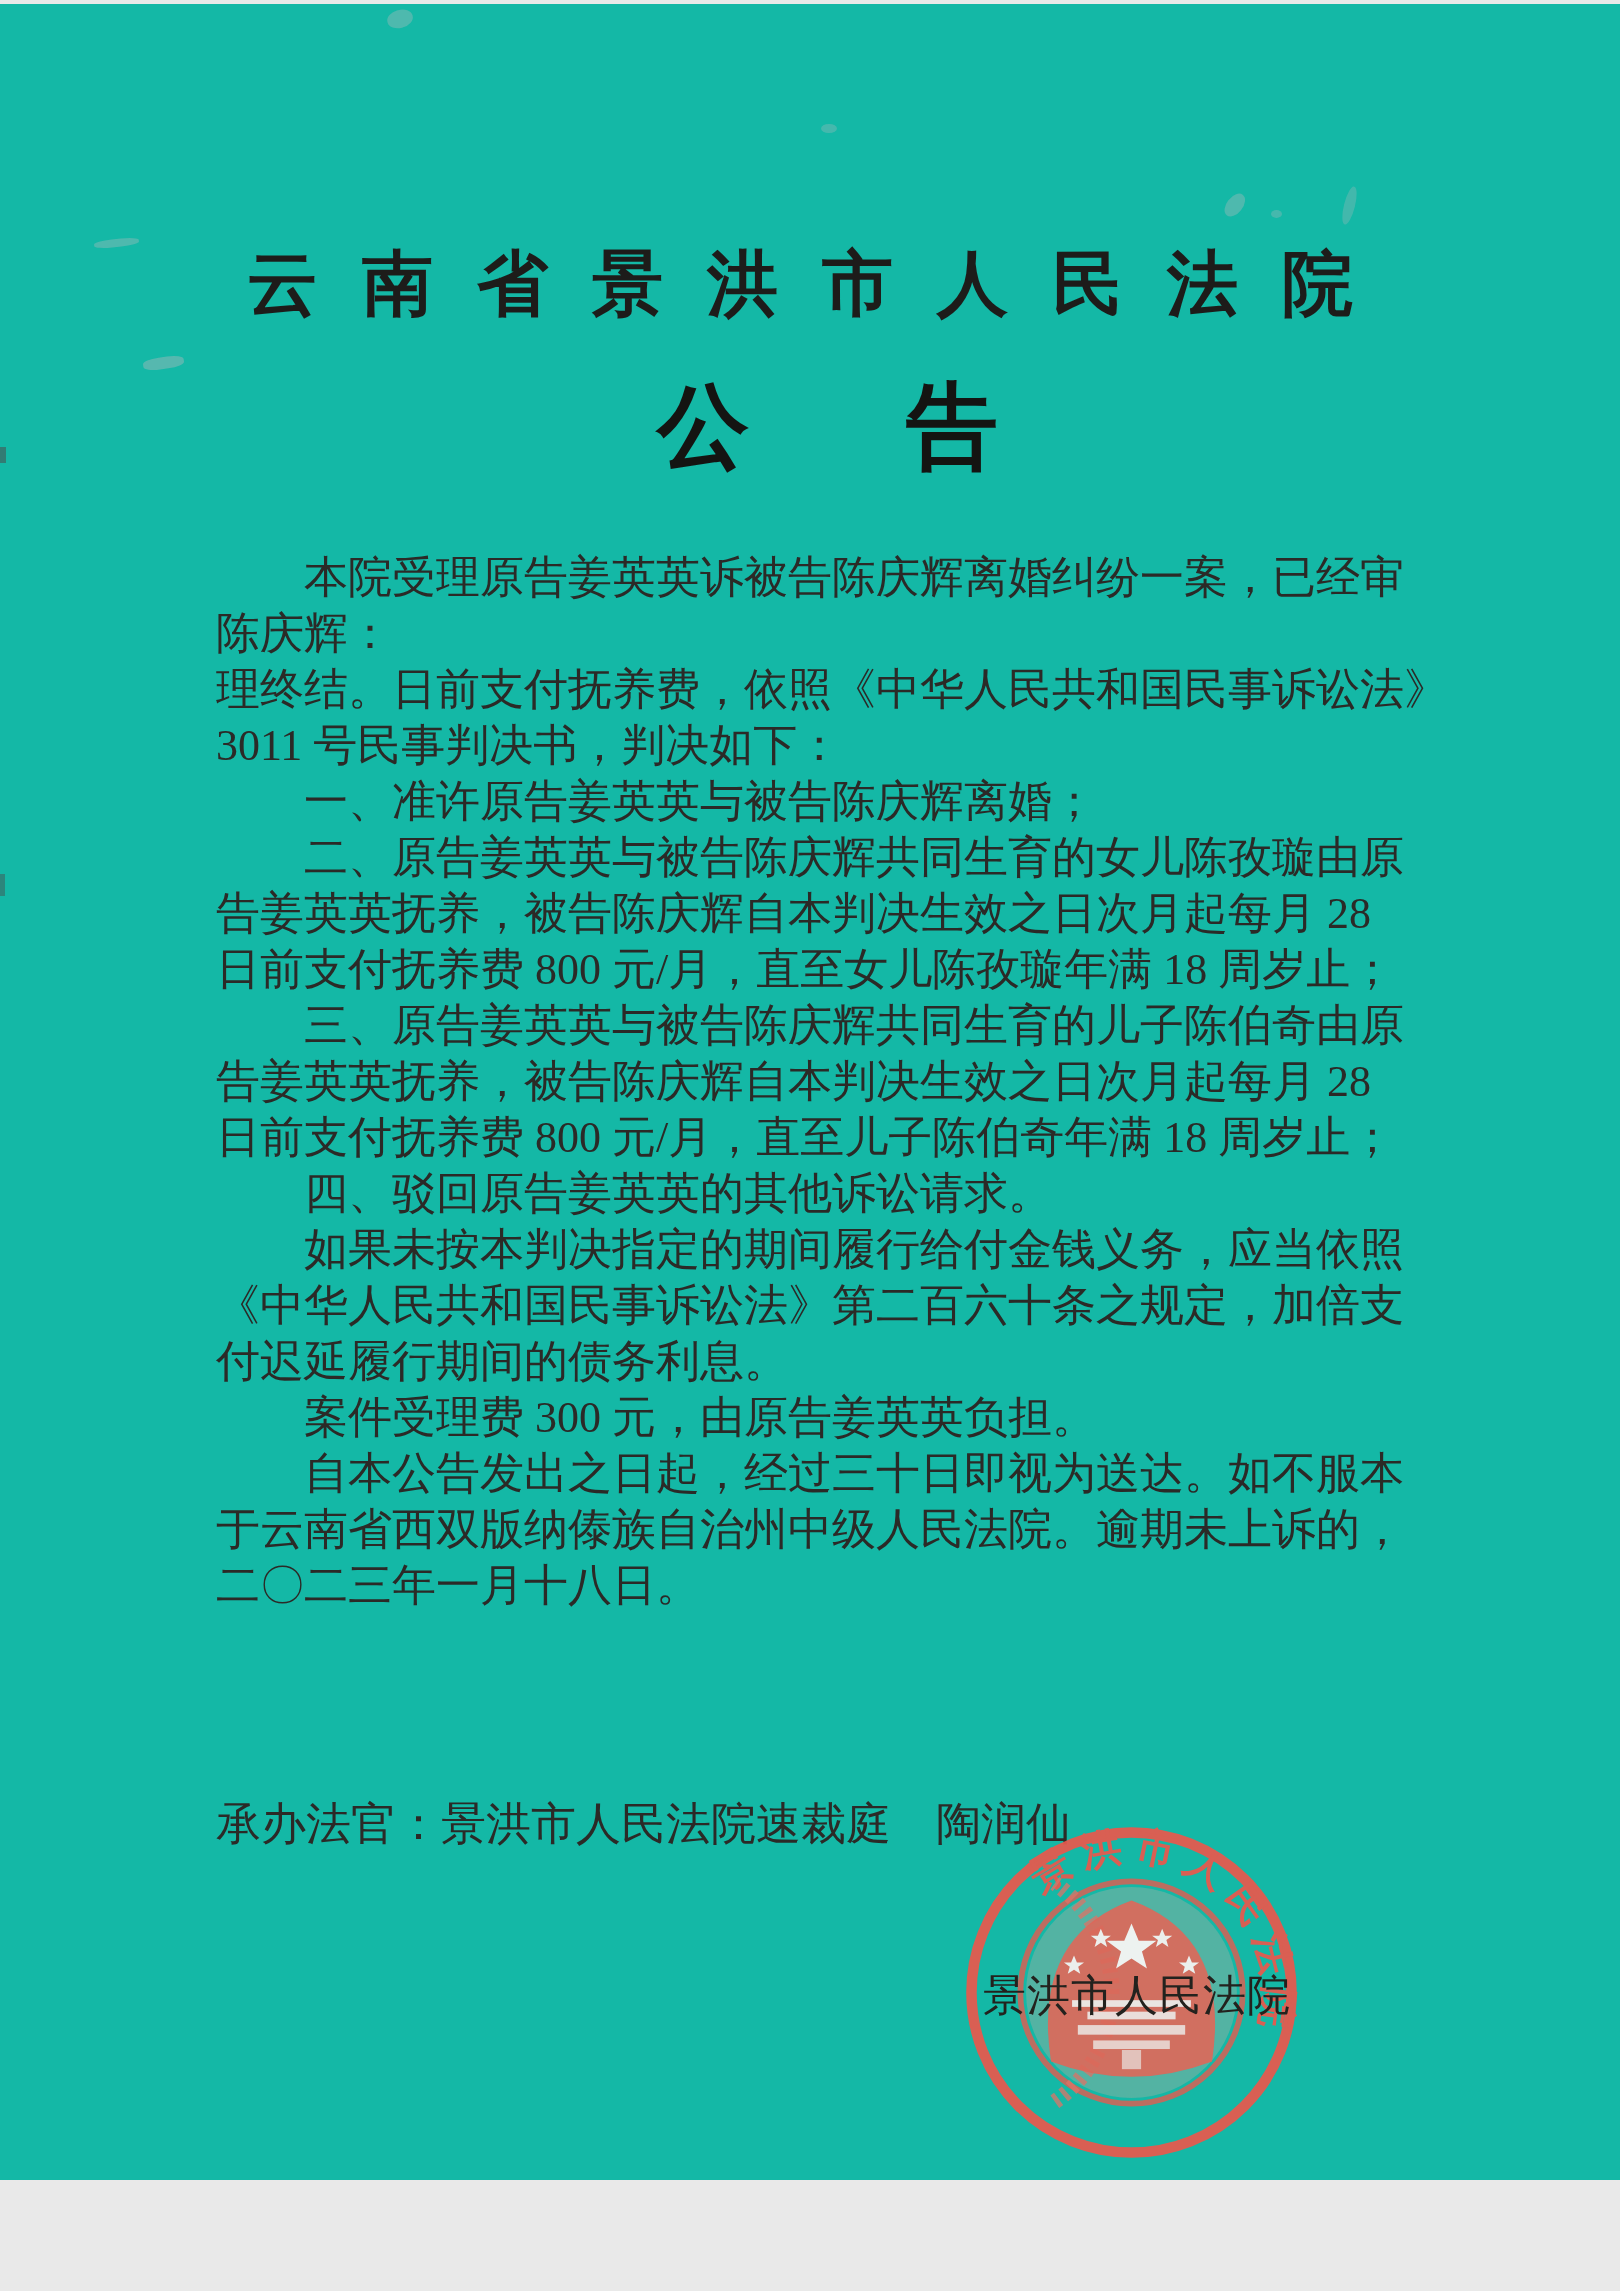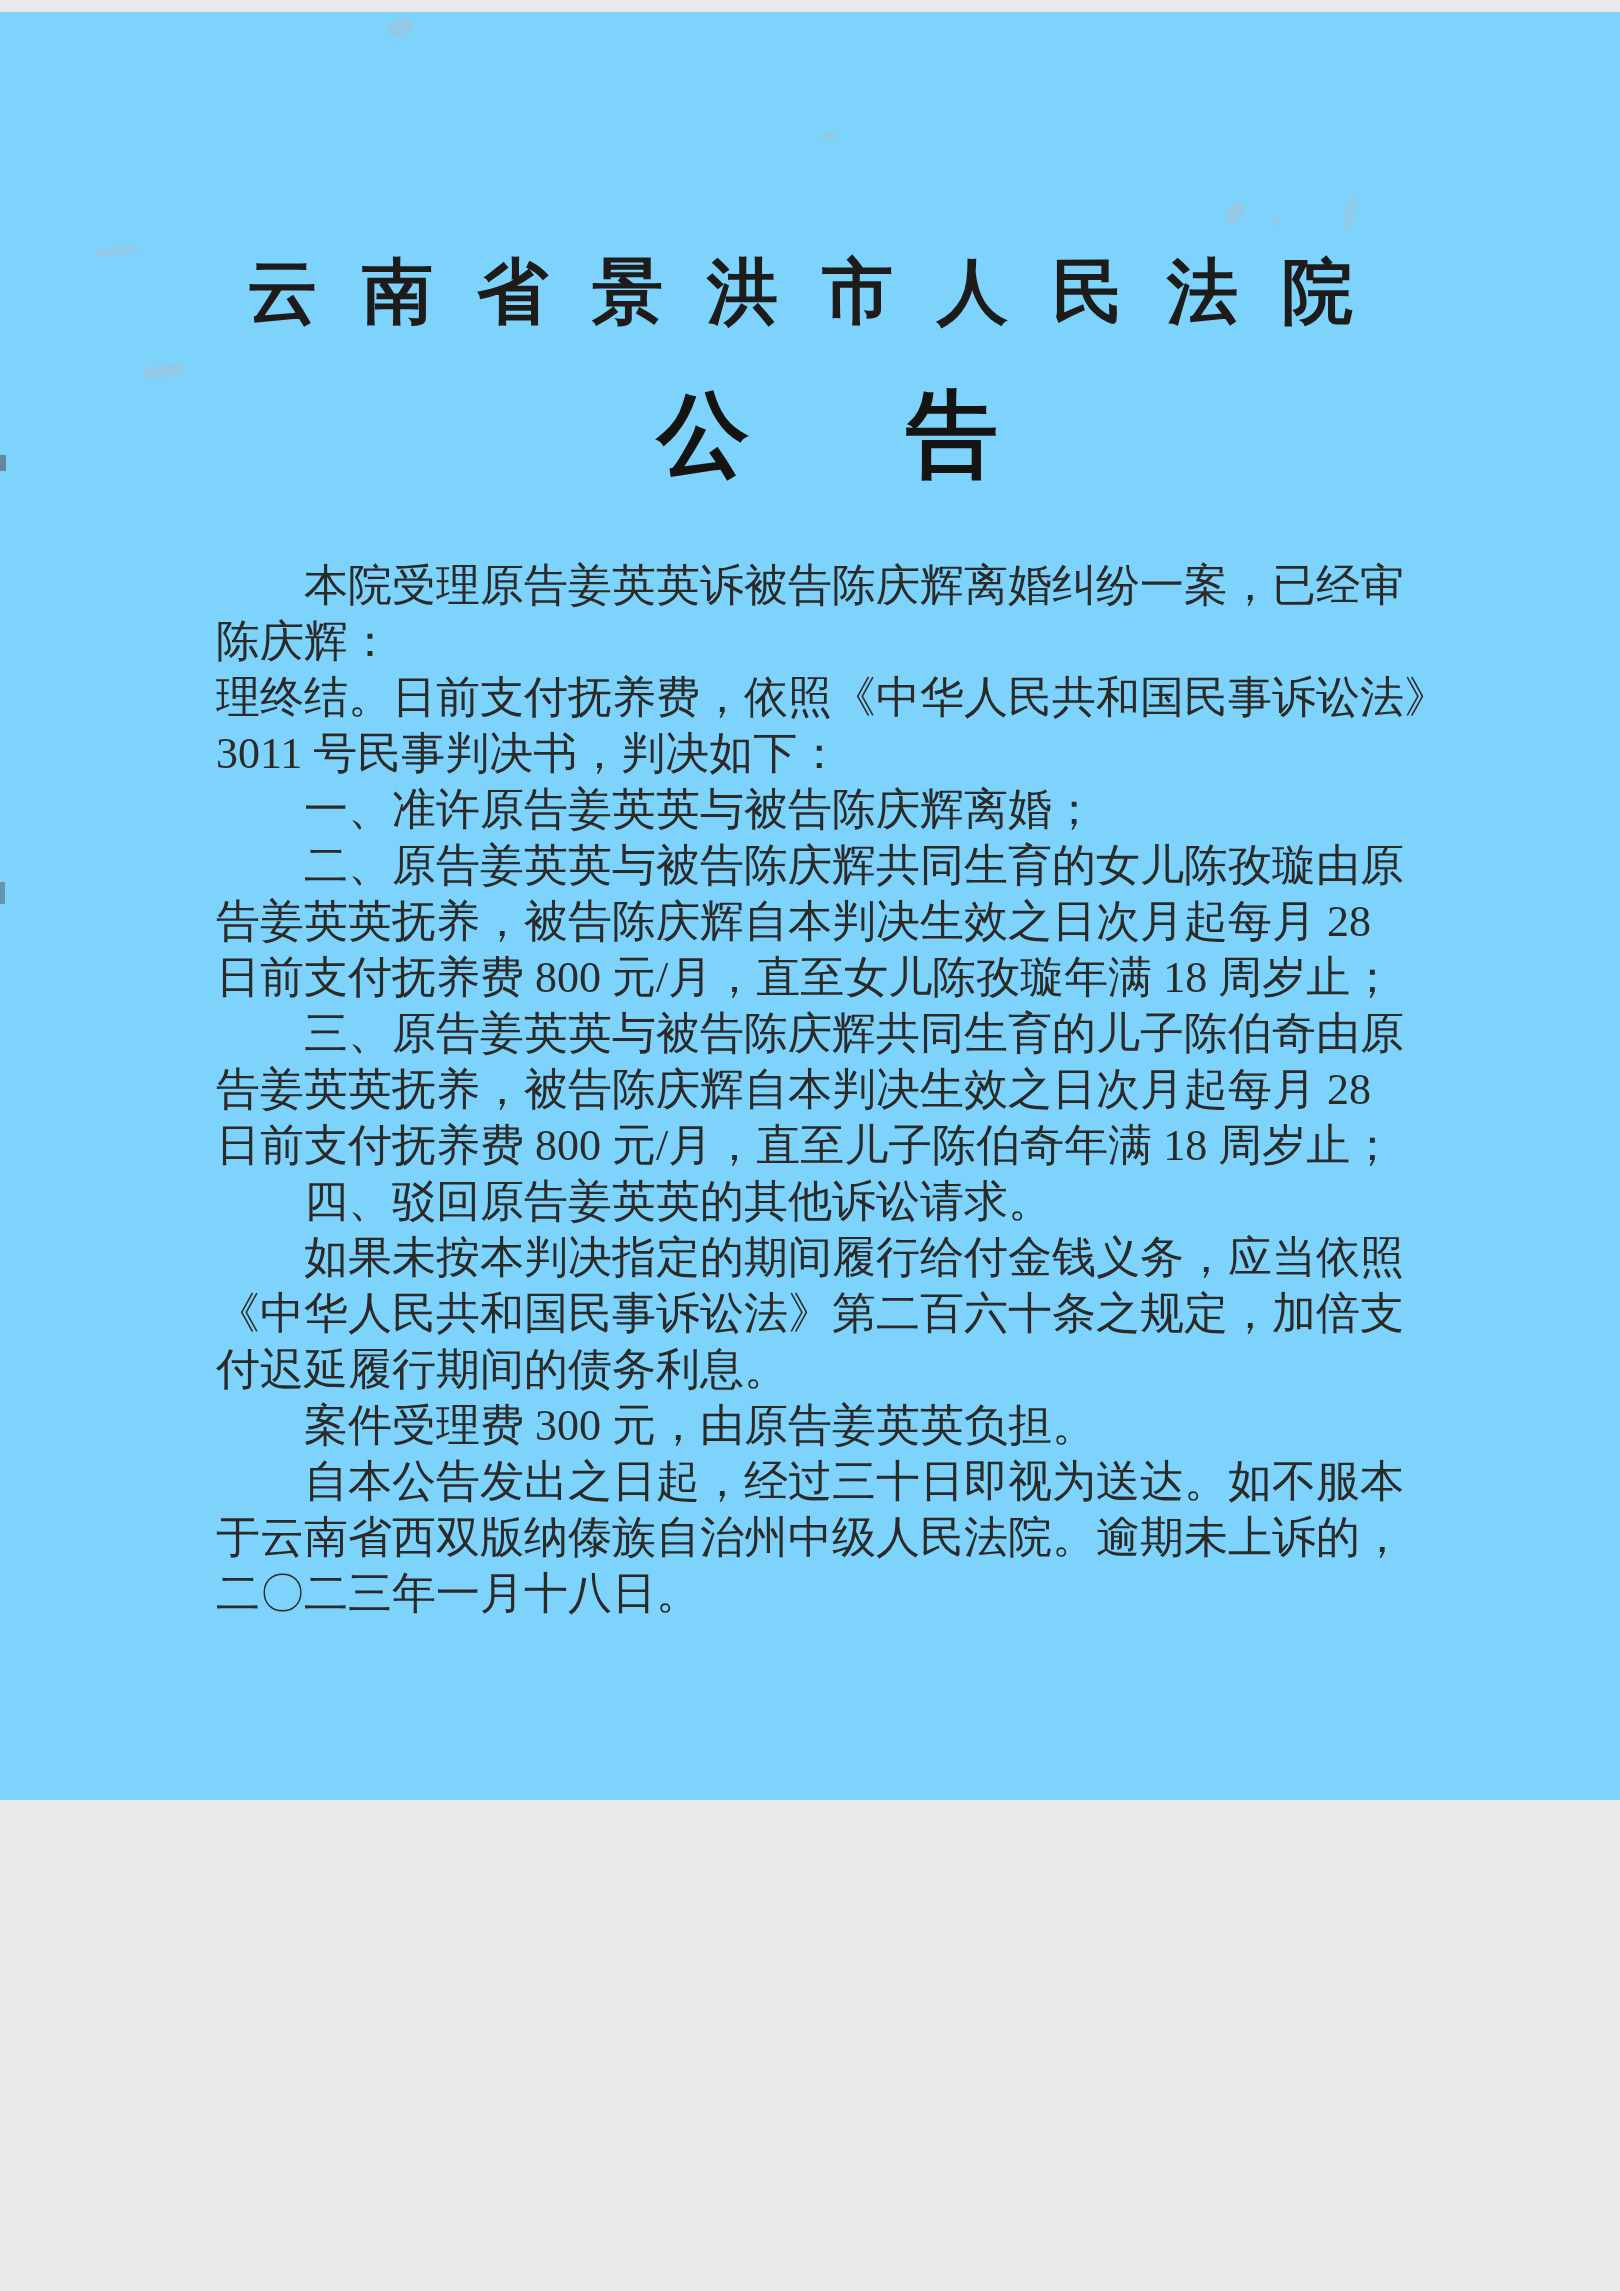--- a/index.html
+++ b/index.html
@@ -1,20 +1,20 @@
 <!DOCTYPE html>
 <html><head>
 <meta charset="utf-8">
 <style>
   html,body{margin:0;padding:0;background:#e9e9e9;}
   .page{
     position:relative;
-    width:1620px;height:1788px;
-    margin:12px auto;
-    background:#7dd3fc;
+    width:1620px;height:2176px;
+    margin:4px auto;
+    background:#14b8a6;
     font-family:"Liberation Serif","DejaVu Serif",serif;
     color:#262522;
     overflow:hidden;
   }
   .court-title{
     position:absolute;left:247px;top:233px;
     font-size:71px;font-weight:700;letter-spacing:44px;
     white-space:nowrap;color:#1d1c1a;
   }
   .notice-title{

